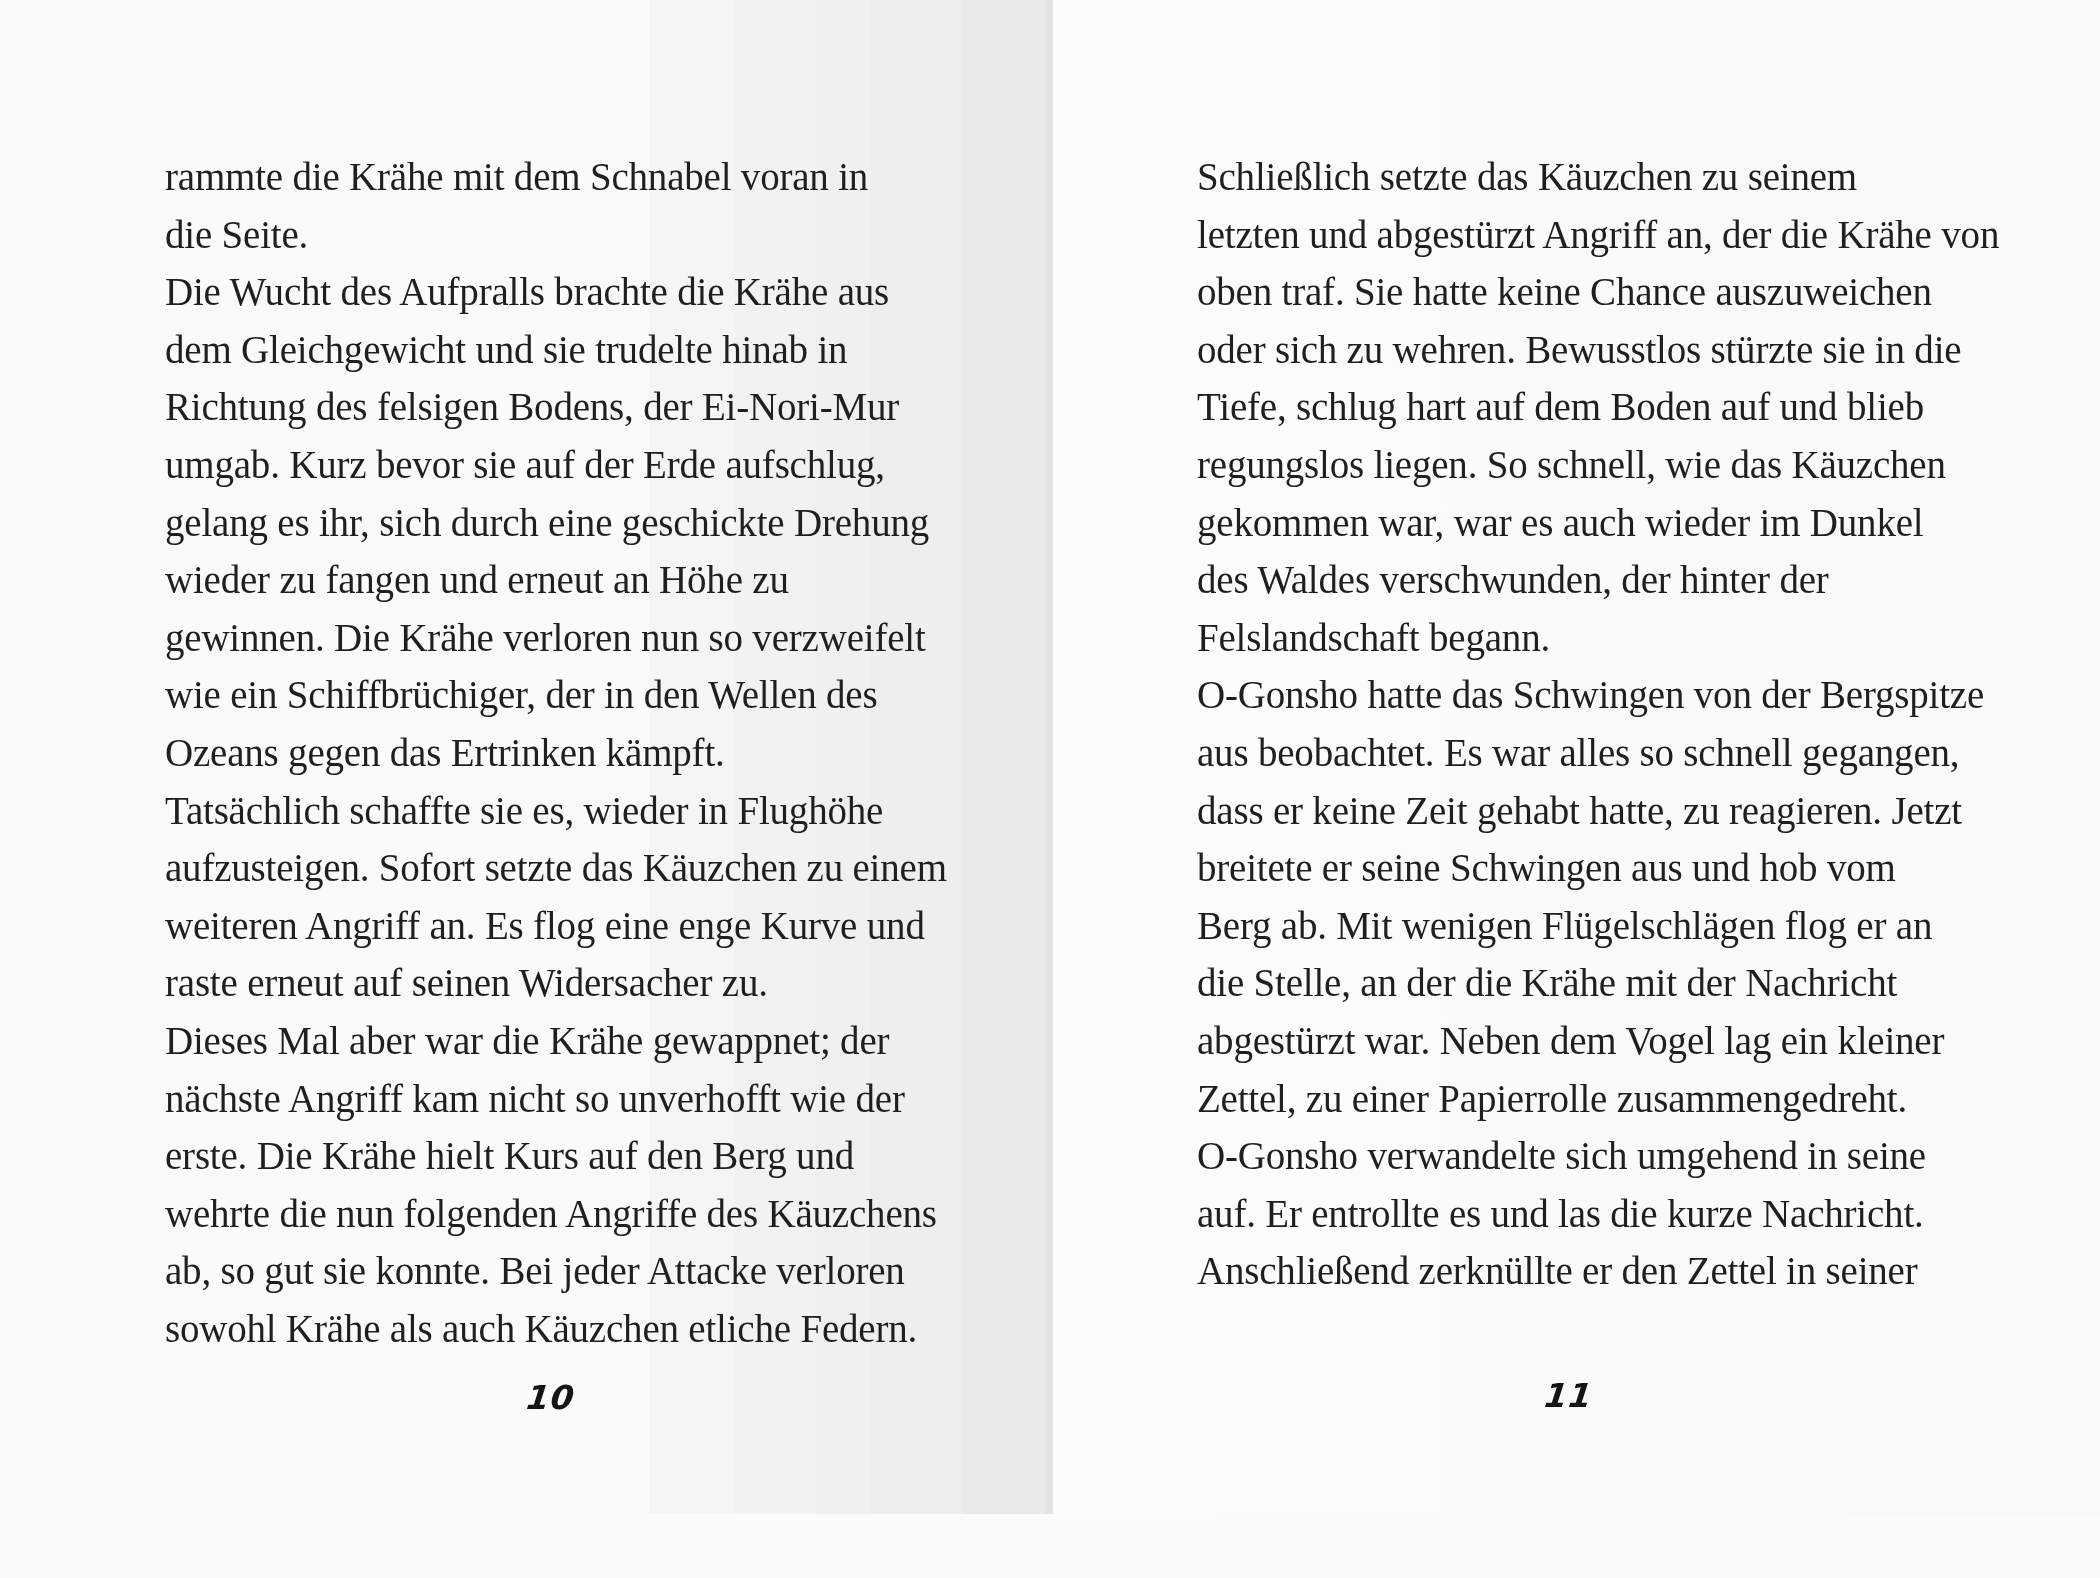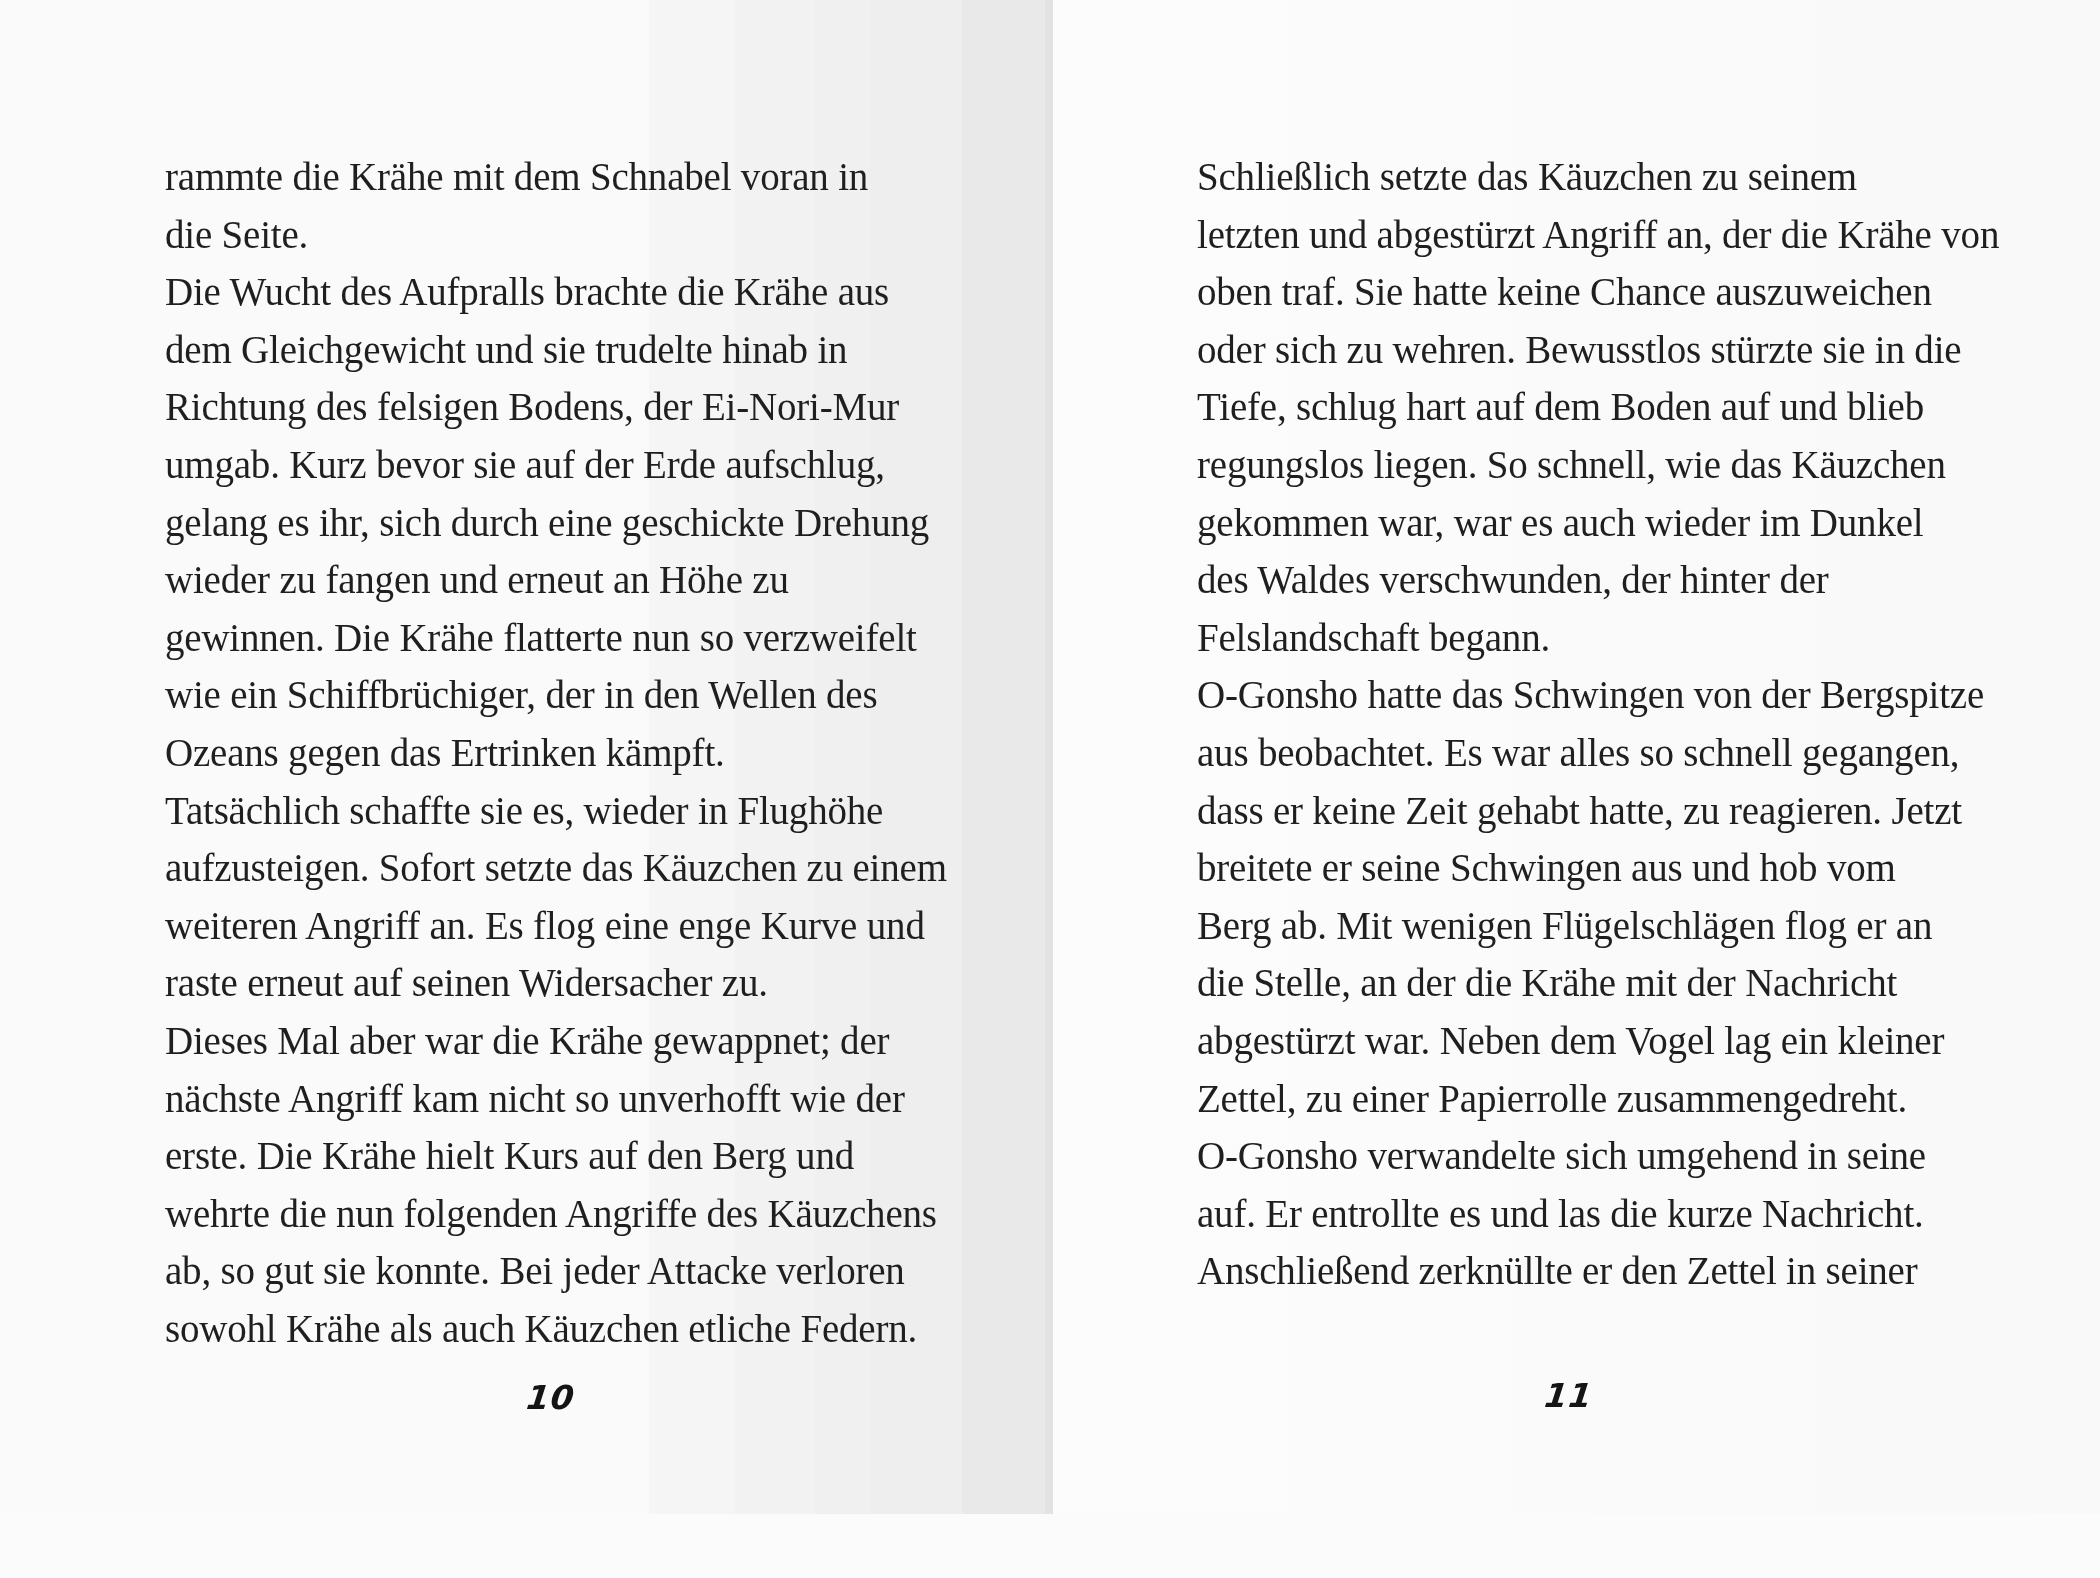--- a/index.html
+++ b/index.html
@@ -72,21 +72,21 @@
   <div class="page-left">
     <div class="page-text pos-left">
         <div class="text-line">rammte die Krähe mit dem Schnabel voran in</div>
         <div class="text-line">die Seite.</div>
         <div class="text-line">Die Wucht des Aufpralls brachte die Krähe aus</div>
         <div class="text-line">dem Gleichgewicht und sie trudelte hinab in</div>
         <div class="text-line">Richtung des felsigen Bodens, der Ei-Nori-Mur</div>
         <div class="text-line">umgab. Kurz bevor sie auf der Erde aufschlug,</div>
         <div class="text-line">gelang es ihr, sich durch eine geschickte Drehung</div>
         <div class="text-line">wieder zu fangen und erneut an Höhe zu</div>
-        <div class="text-line">gewinnen. Die Krähe flatterte nun so verzweifelt</div>
+        <div class="text-line">gewinnen. Die Krähe verloren nun so verzweifelt</div>
         <div class="text-line">wie ein Schiffbrüchiger, der in den Wellen des</div>
         <div class="text-line">Ozeans gegen das Ertrinken kämpft.</div>
         <div class="text-line">Tatsächlich schaffte sie es, wieder in Flughöhe</div>
         <div class="text-line">aufzusteigen. Sofort setzte das Käuzchen zu einem</div>
         <div class="text-line">weiteren Angriff an. Es flog eine enge Kurve und</div>
         <div class="text-line">raste erneut auf seinen Widersacher zu.</div>
         <div class="text-line">Dieses Mal aber war die Krähe gewappnet; der</div>
         <div class="text-line">nächste Angriff kam nicht so unverhofft wie der</div>
         <div class="text-line">erste. Die Krähe hielt Kurs auf den Berg und</div>
         <div class="text-line">wehrte die nun folgenden Angriffe des Käuzchens</div>

